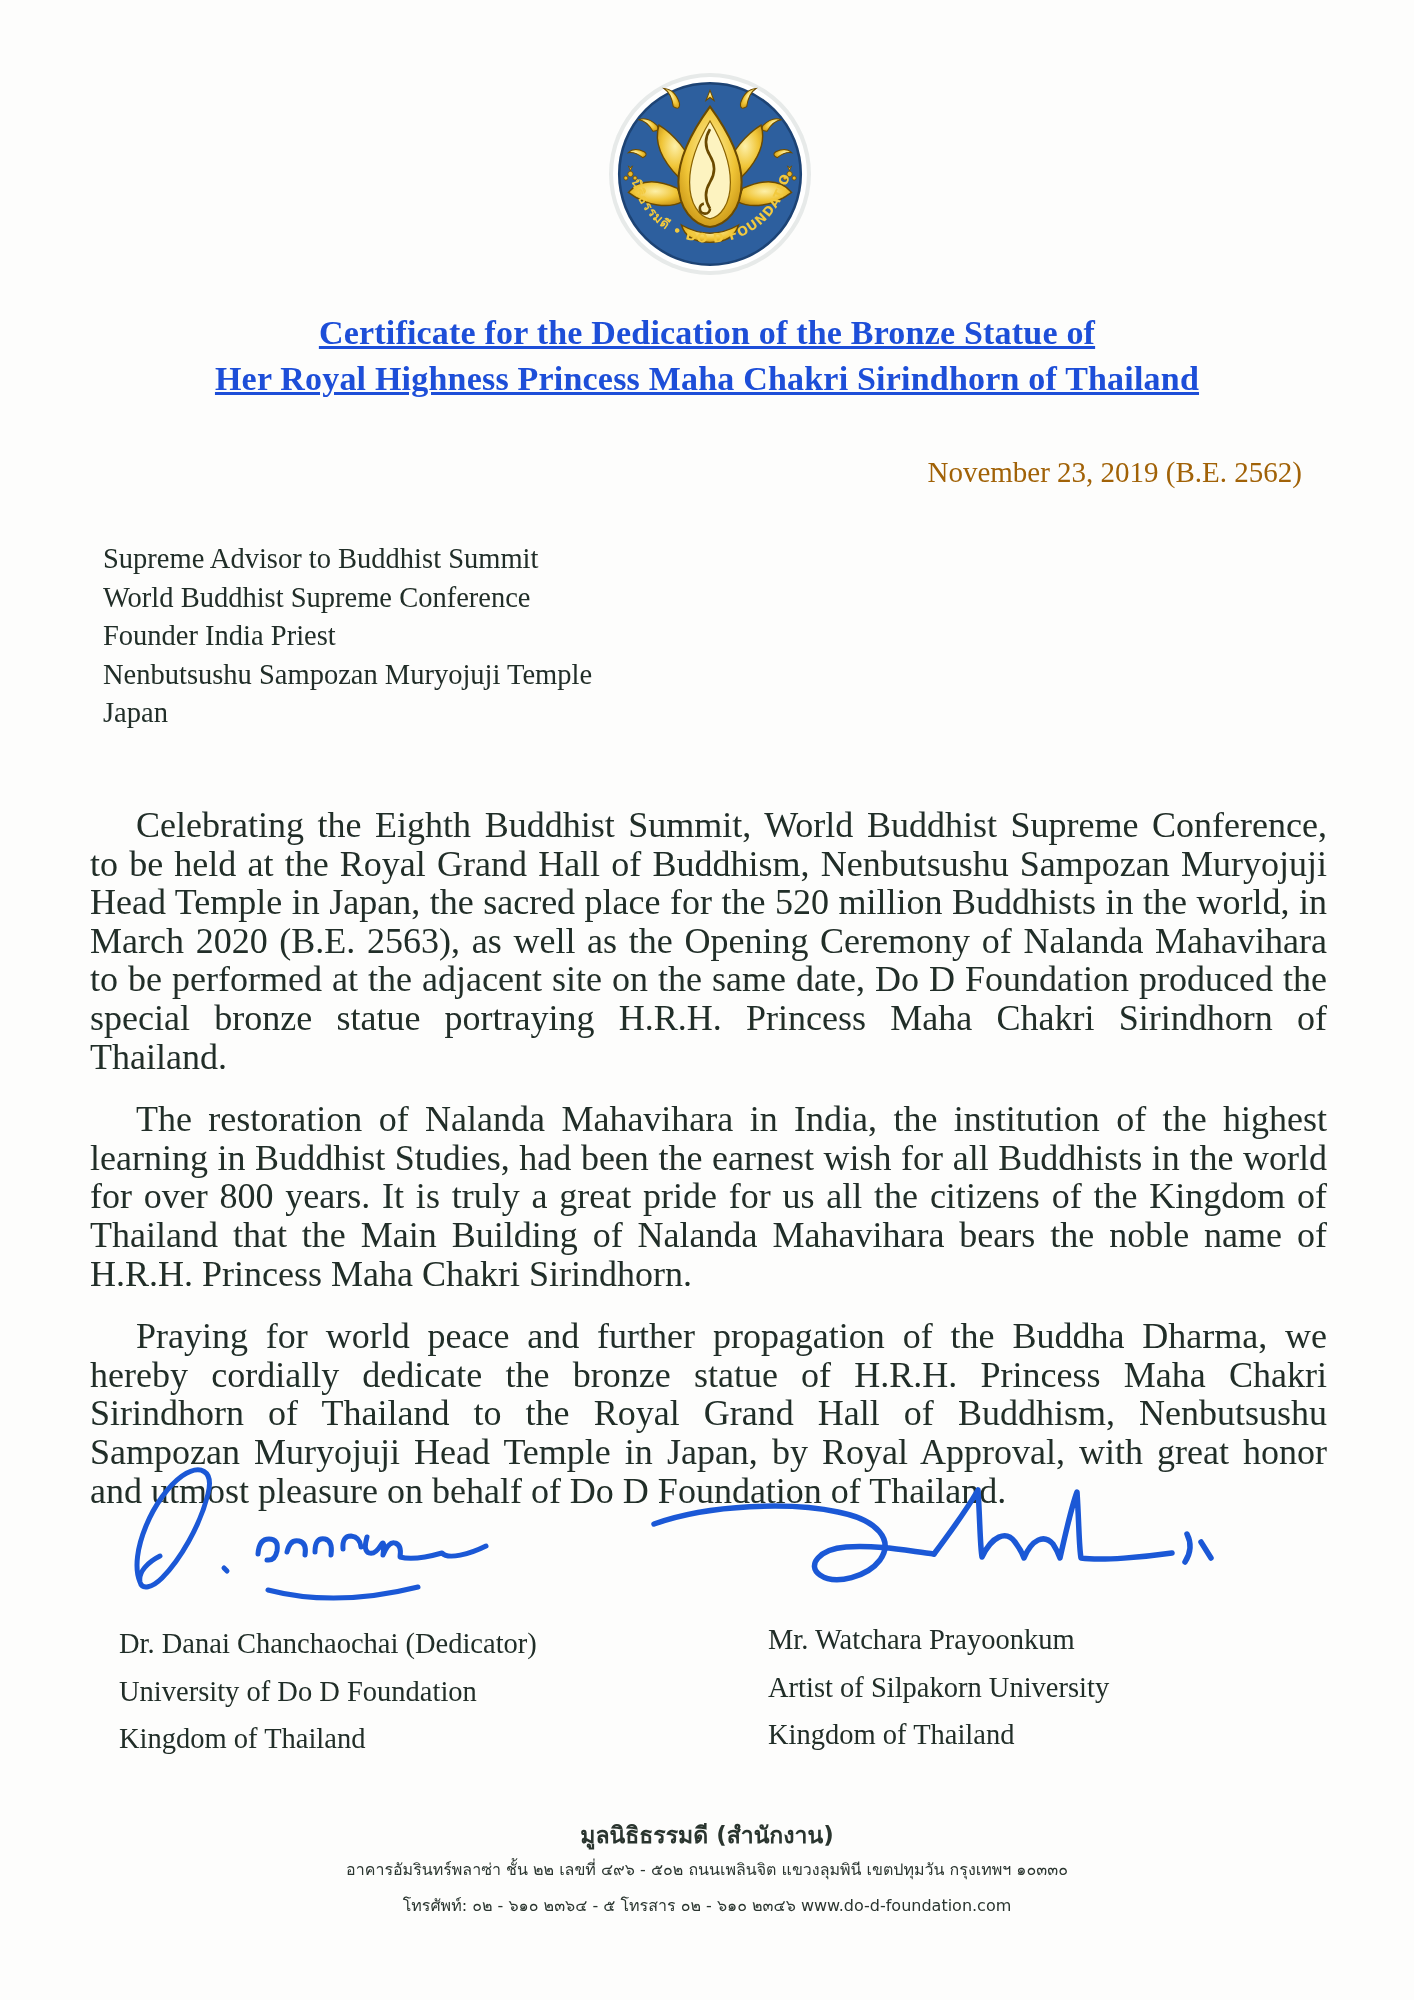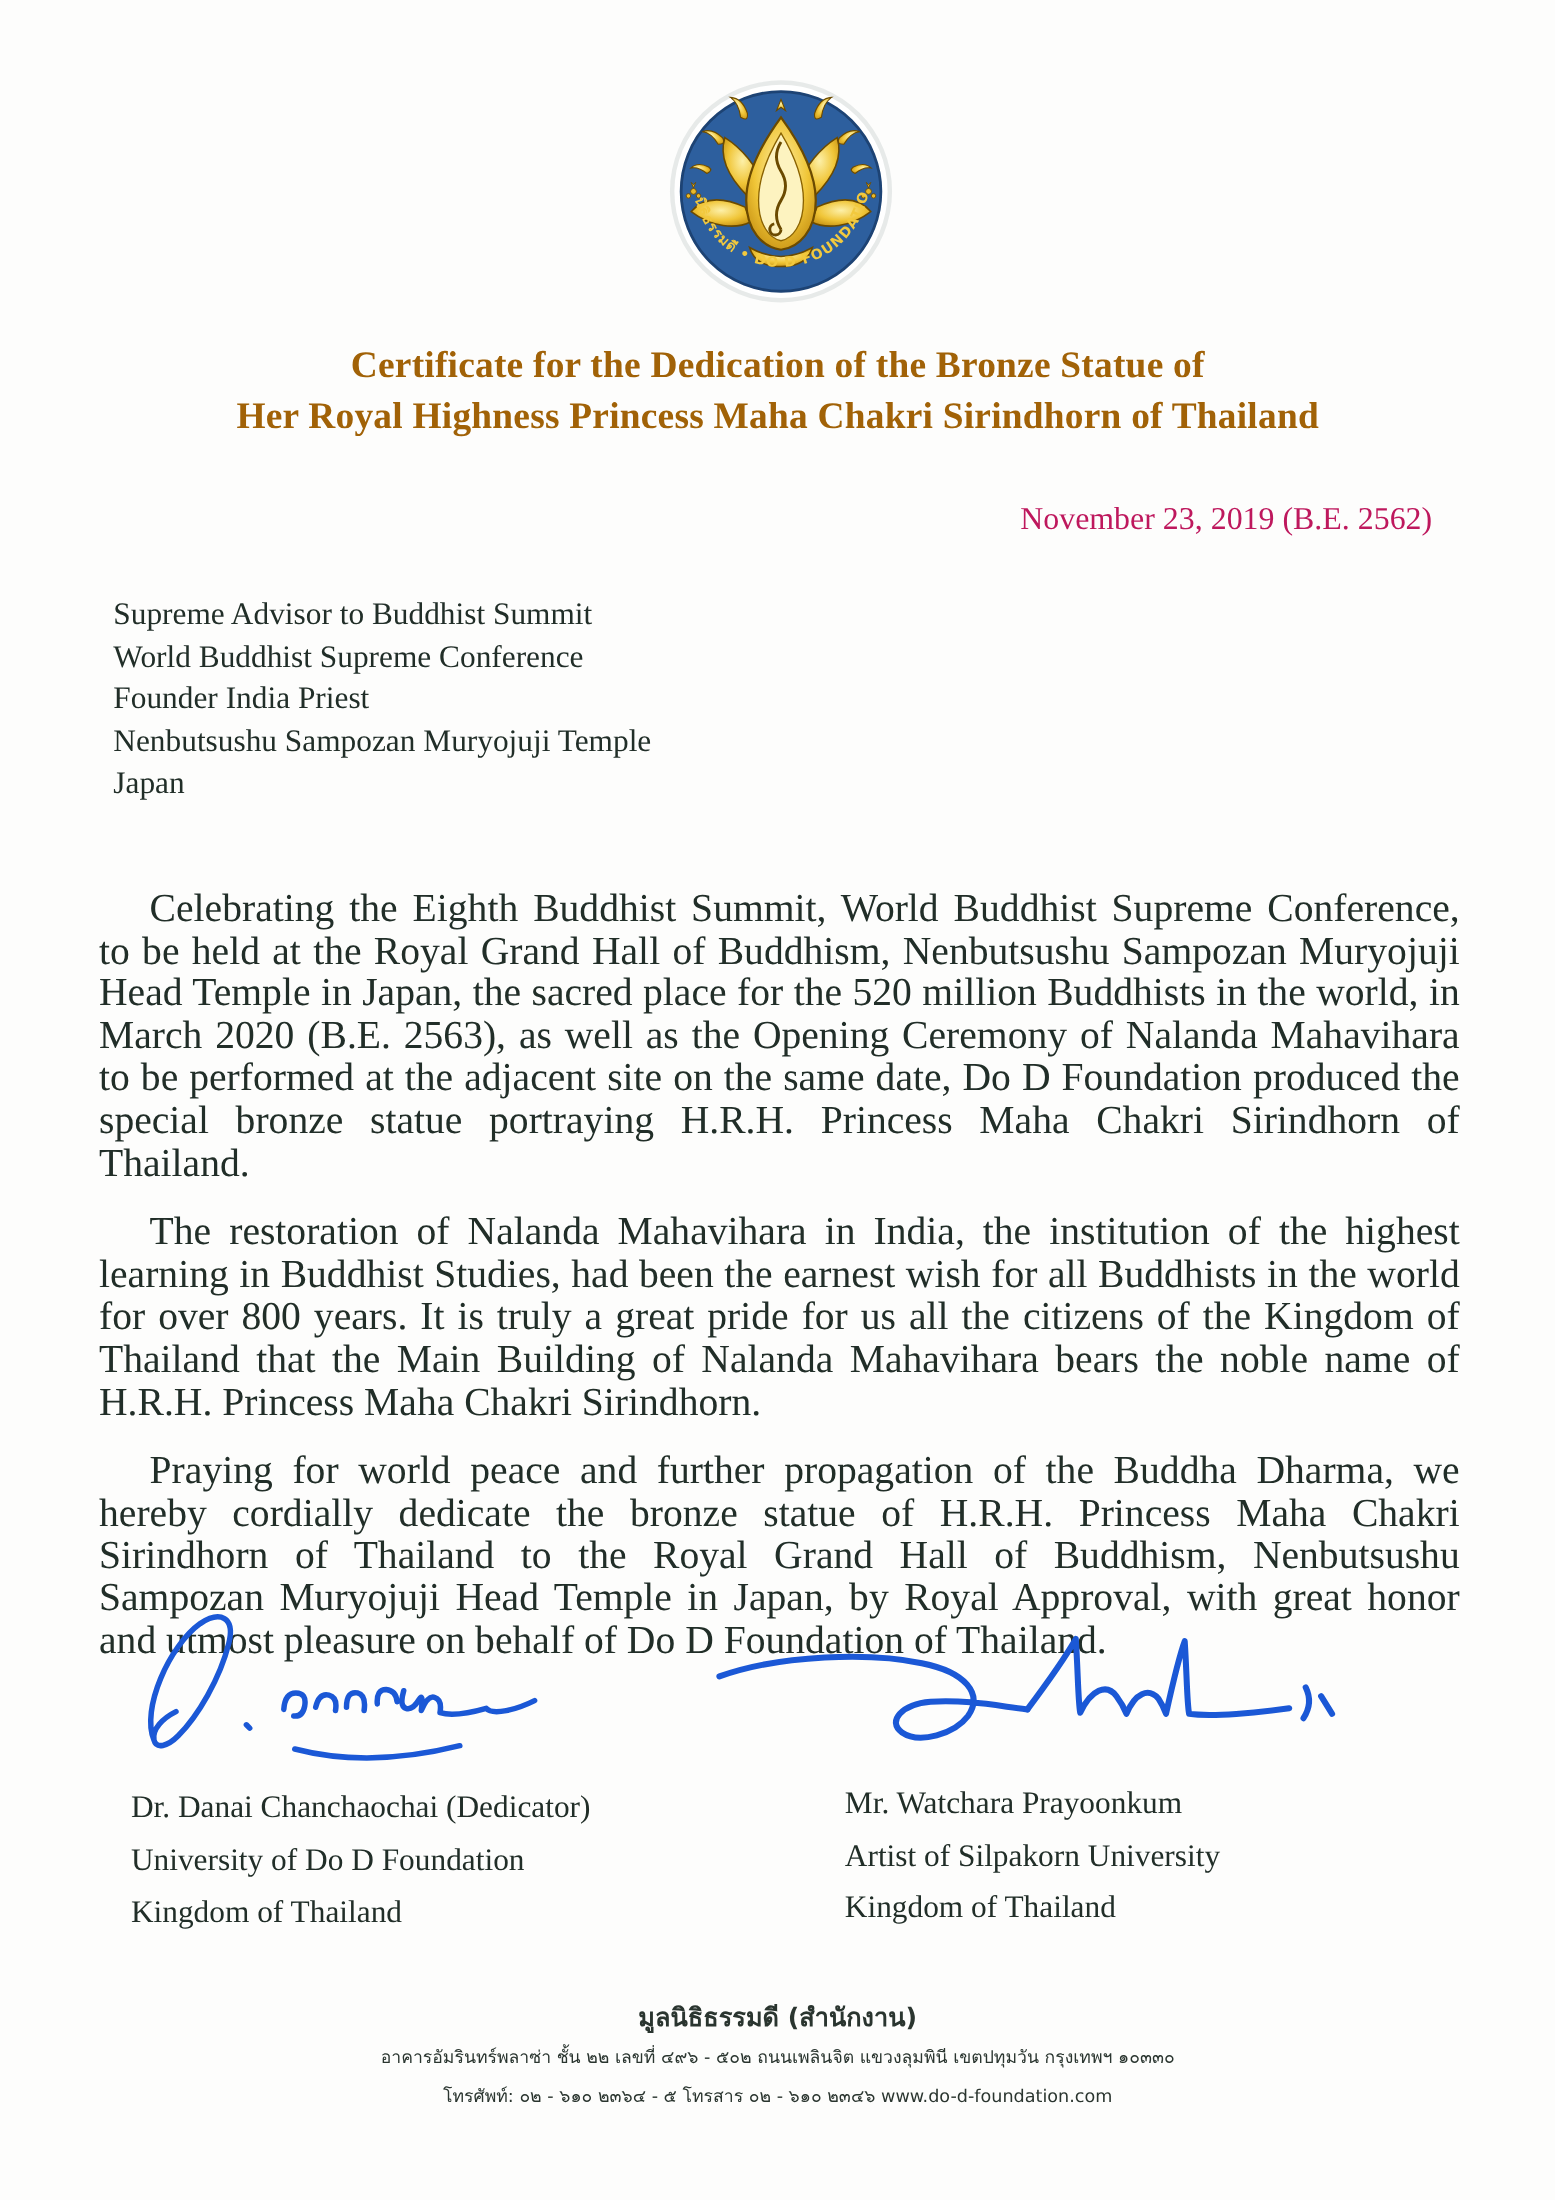--- a/index.html
+++ b/index.html
@@ -9,25 +9,25 @@
     margin:0 auto;
     background:#fdfdfc;
     font-family:"Liberation Serif", serif;
     color:#212e28;
     overflow:hidden;
   }
   .logo{position:absolute;left:608px;top:72px;width:204px;height:204px;}
   .title{
     position:absolute;top:310px;left:0;width:100%;
     text-align:center;font-weight:bold;font-size:34px;line-height:46px;
-    color:#a16207;letter-spacing:.2px;margin:0;
+    color:#1d4ed8;letter-spacing:.2px;margin:0;text-decoration:underline;
   }
   .date-line{
     position:absolute;top:456px;right:112px;
-    font-size:29px;color:#be185d;
+    font-size:29px;color:#a16207;
   }
   .recipient{
     position:absolute;top:540px;left:103px;
     font-size:28.5px;line-height:38.5px;
   }
   .body-text{
     position:absolute;top:806px;left:90px;width:1237px;
     font-size:36px;line-height:38.6px;text-align:justify;
   }
   .body-text p{margin:0 0 24px 0;text-indent:46px;}

